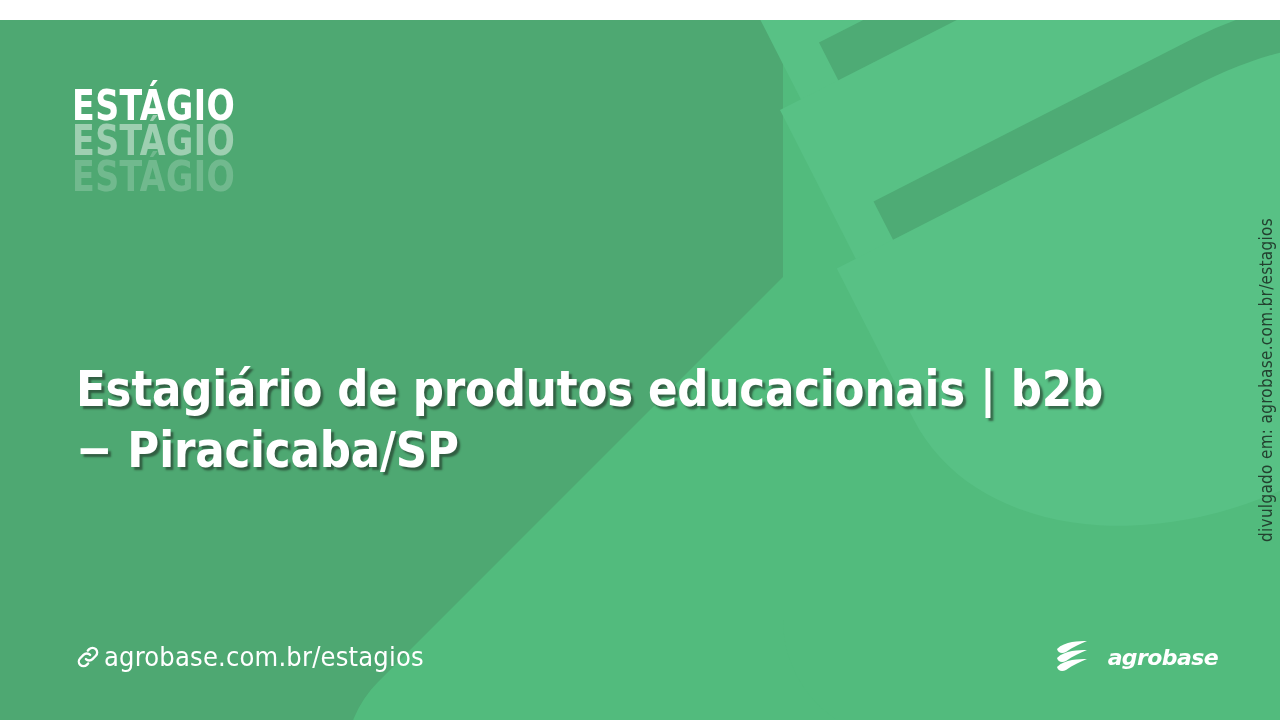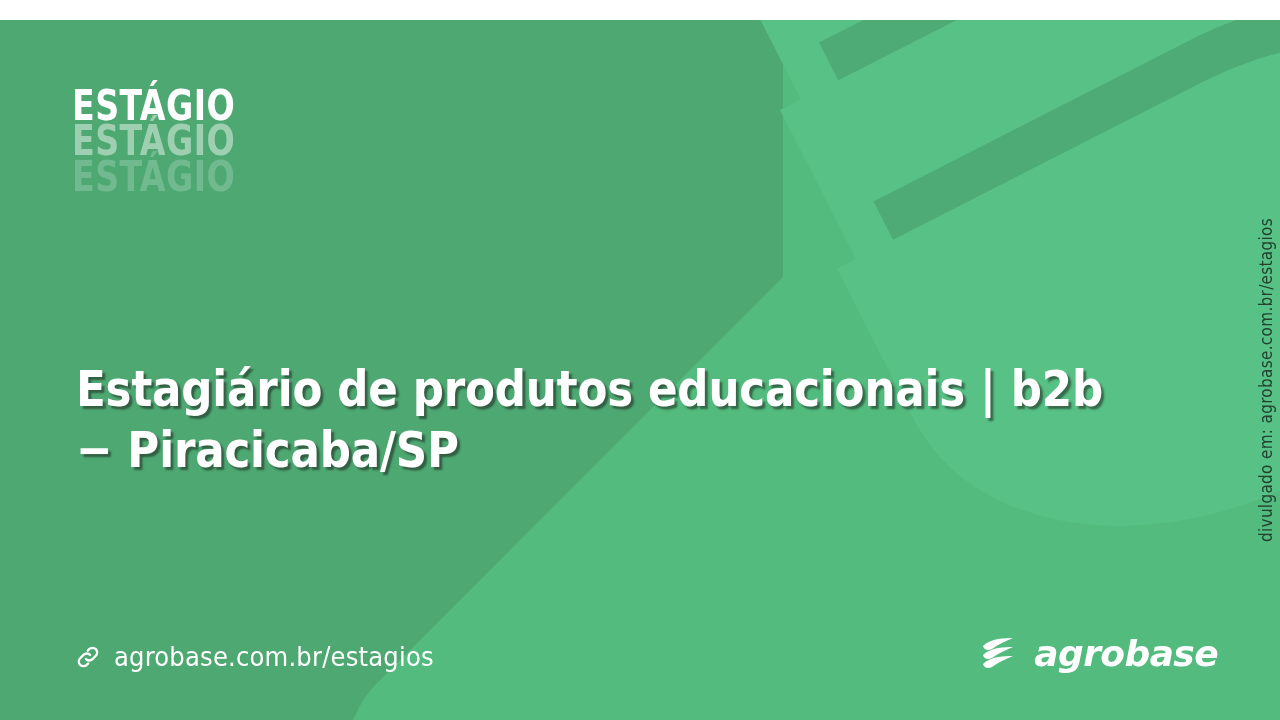--- a/index.html
+++ b/index.html
@@ -141,21 +141,21 @@
     transform-origin: left top;
   }
 
   
   .url-row {
     position: absolute;
     left: 74px;
     bottom: 68px;
     display: flex;
     align-items: center;
-    gap: 12px;
+    gap: 2px;
   }
   .link-icon { width: 28px; height: 28px; display: block; }
   .url-text {
     color: #ffffff;
     font-size: 27px;
     letter-spacing: 0.2px;
     font-family: "DejaVu Sans Condensed", "Liberation Sans Narrow", "Liberation Sans", sans-serif;
     white-space: nowrap;
   }
 
@@ -164,21 +164,21 @@
     position: absolute;
     right: 62px;
     bottom: 66px;
     display: flex;
     align-items: center;
     gap: 9px;
   }
   .brand-mark { width: 46px; height: 34px; display: block; }
   .brand-name {
     color: #ffffff;
-    font-size: 36px;
+    font-size: 22px;
     font-style: italic;
     font-weight: bold;
     letter-spacing: -0.6px;
     font-family: "DejaVu Sans", sans-serif;
     text-align: right;
   }
 
   
   .vertical-credit {
     position: absolute;

